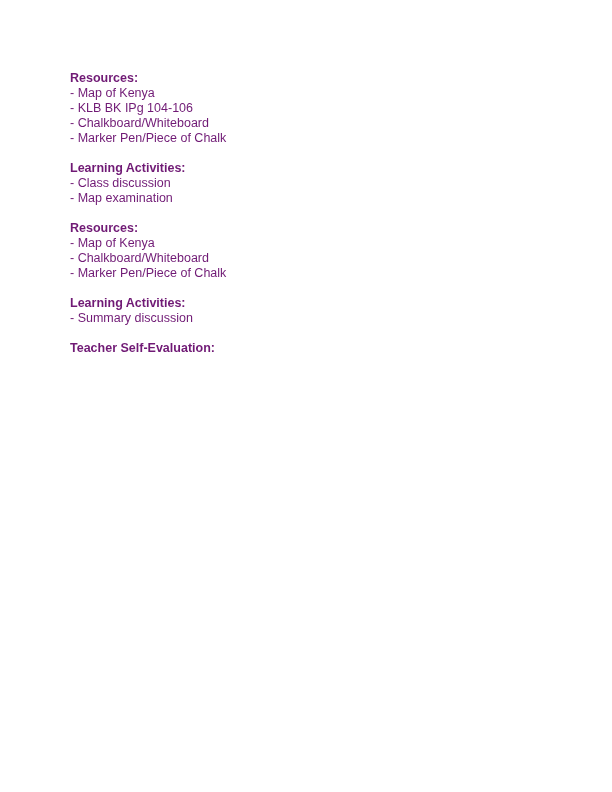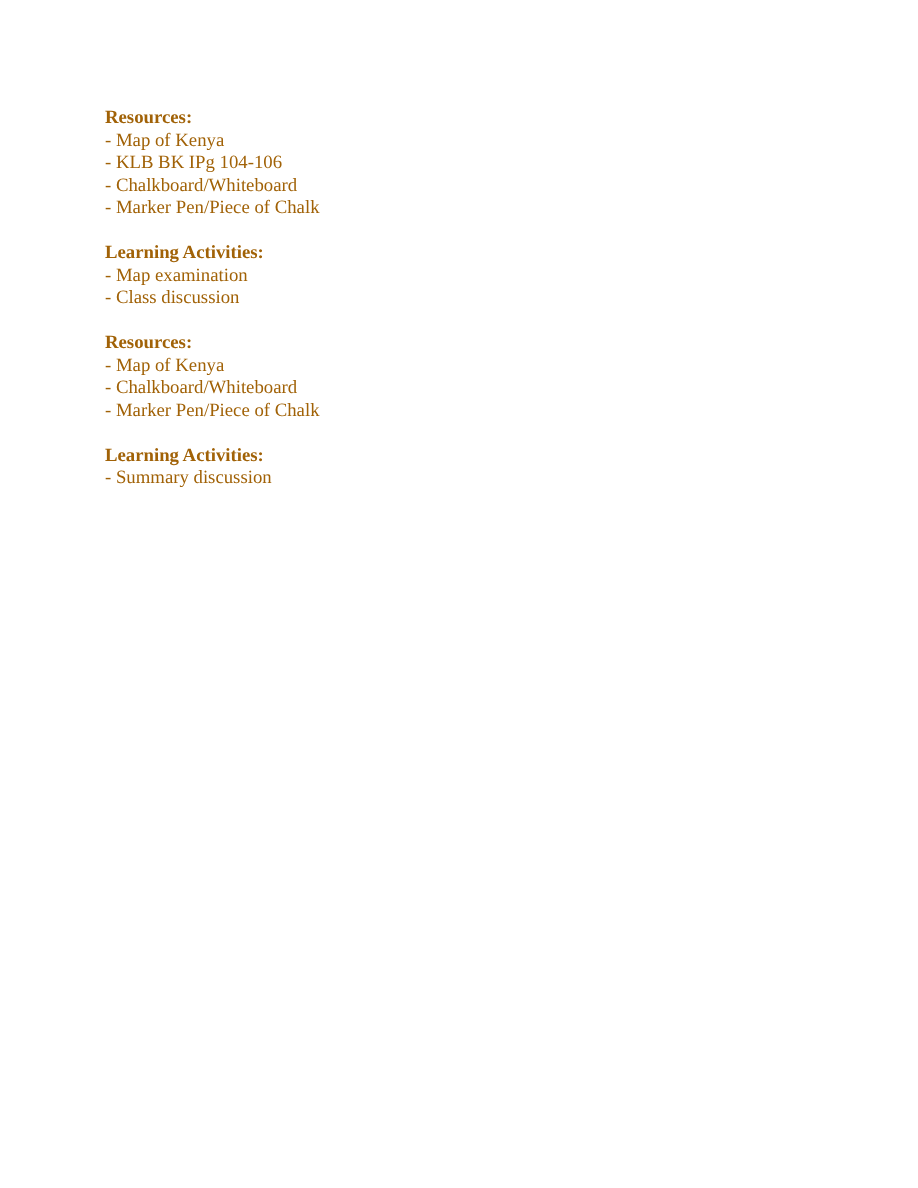--- a/index.html
+++ b/index.html
@@ -7,24 +7,24 @@
     padding: 0;
     background: #ffffff;
   }
   .page {
     position: relative;
     width: 612px;
     height: 792px;
     background: #ffffff;
     box-sizing: border-box;
     padding: 71px 70px 0 70px;
-    font-family: Liberation Serif, serif;
+    font-family: Liberation Sans, sans-serif;
     font-size: 12.5px;
     line-height: 15px;
-    color: #a16207;
+    color: #701a75;
     overflow: hidden;
   }
   .section {
     margin: 0 0 15px 0;
   }
   .section:last-child {
     margin-bottom: 0;
   }
   .heading {
     font-weight: bold;
@@ -41,33 +41,36 @@
   <div class="section">
     <div class="heading">Resources:</div>
     <div class="line">- Map of Kenya</div>
     <div class="line">- KLB BK IPg 104-106</div>
     <div class="line">- Chalkboard/Whiteboard</div>
     <div class="line">- Marker Pen/Piece of Chalk</div>
   </div>
 
   <div class="section">
     <div class="heading">Learning Activities:</div>
+    <div class="line">- Class discussion</div>
     <div class="line">- Map examination</div>
-    <div class="line">- Class discussion</div>
   </div>
 
   <div class="section">
   </div>
 
   <div class="section">
     <div class="heading">Resources:</div>
     <div class="line">- Map of Kenya</div>
     <div class="line">- Chalkboard/Whiteboard</div>
     <div class="line">- Marker Pen/Piece of Chalk</div>
   </div>
 
   <div class="section">
     <div class="heading">Learning Activities:</div>
     <div class="line">- Summary discussion</div>
   </div>
 
+  <div class="section">
+    <div class="heading">Teacher Self-Evaluation:</div>
+  </div>
 
 </div>
 
 </body></html>

